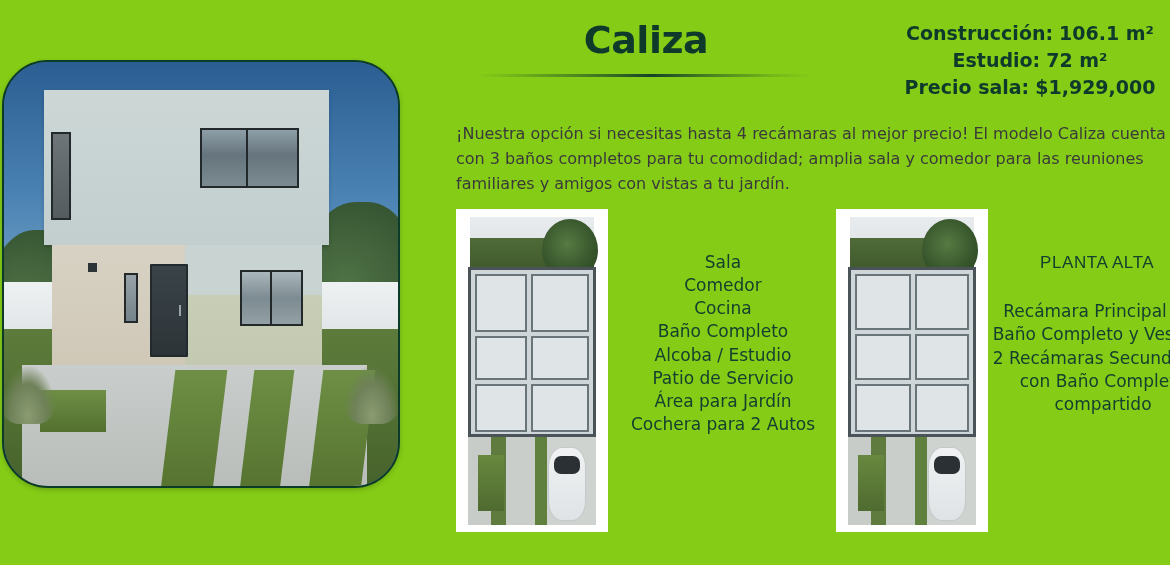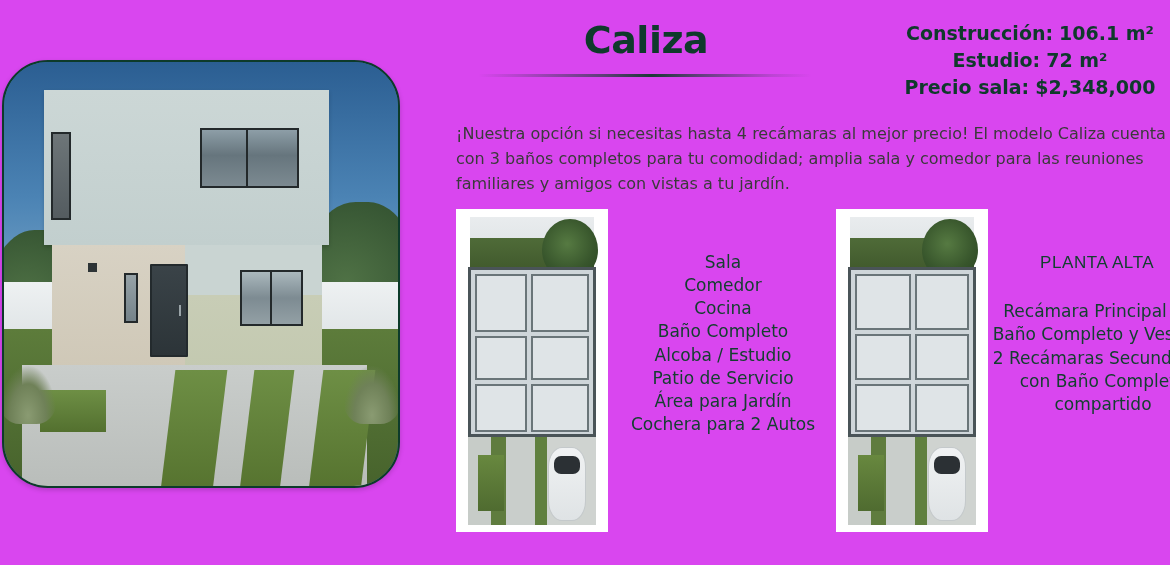--- a/index.html
+++ b/index.html
@@ -7,21 +7,21 @@
   html, body {
     margin: 0; padding: 0;
     width: 1170px; height: 565px;
     overflow: hidden;
     background: #f2f2f2;
     font-family: "Liberation Sans", sans-serif;
   }
   #page {
     position: relative;
     width: 1170px; height: 565px;
-    background: #d946ef;
+    background: #84cc16;
     overflow: hidden;
   }
 
   
   .hero-frame {
     position: absolute;
     left: 2px; top: 60px;
     width: 398px; height: 428px;
     border: 2px solid #0d3b2a;
     border-radius: 46px;
@@ -279,21 +279,21 @@
     <div class="spec-row">
       <span class="spec-label">Construcción:</span>
       <span class="spec-value">106.1 m²</span>
     </div>
     <div class="spec-row">
       <span class="spec-label">Estudio:</span>
       <span class="spec-value">72 m²</span>
     </div>
     <div class="spec-row">
       <span class="spec-label">Precio sala:</span>
-      <span class="spec-value">$2,348,000</span>
+      <span class="spec-value">$1,929,000</span>
     </div>
   </div>
 
   <div class="description">¡Nuestra opción si necesitas hasta 4 recámaras al mejor precio! El modelo Caliza cuenta con 3 baños completos para tu comodidad; amplia sala y comedor para las reuniones familiares y amigos con vistas a tu jardín.</div>
 
   <div class="plan-card baja">
     <div class="plan-art">
       <div class="pl-bg"></div>
       <div class="pl-yard">
         <div class="pl-yard-tree"></div>

